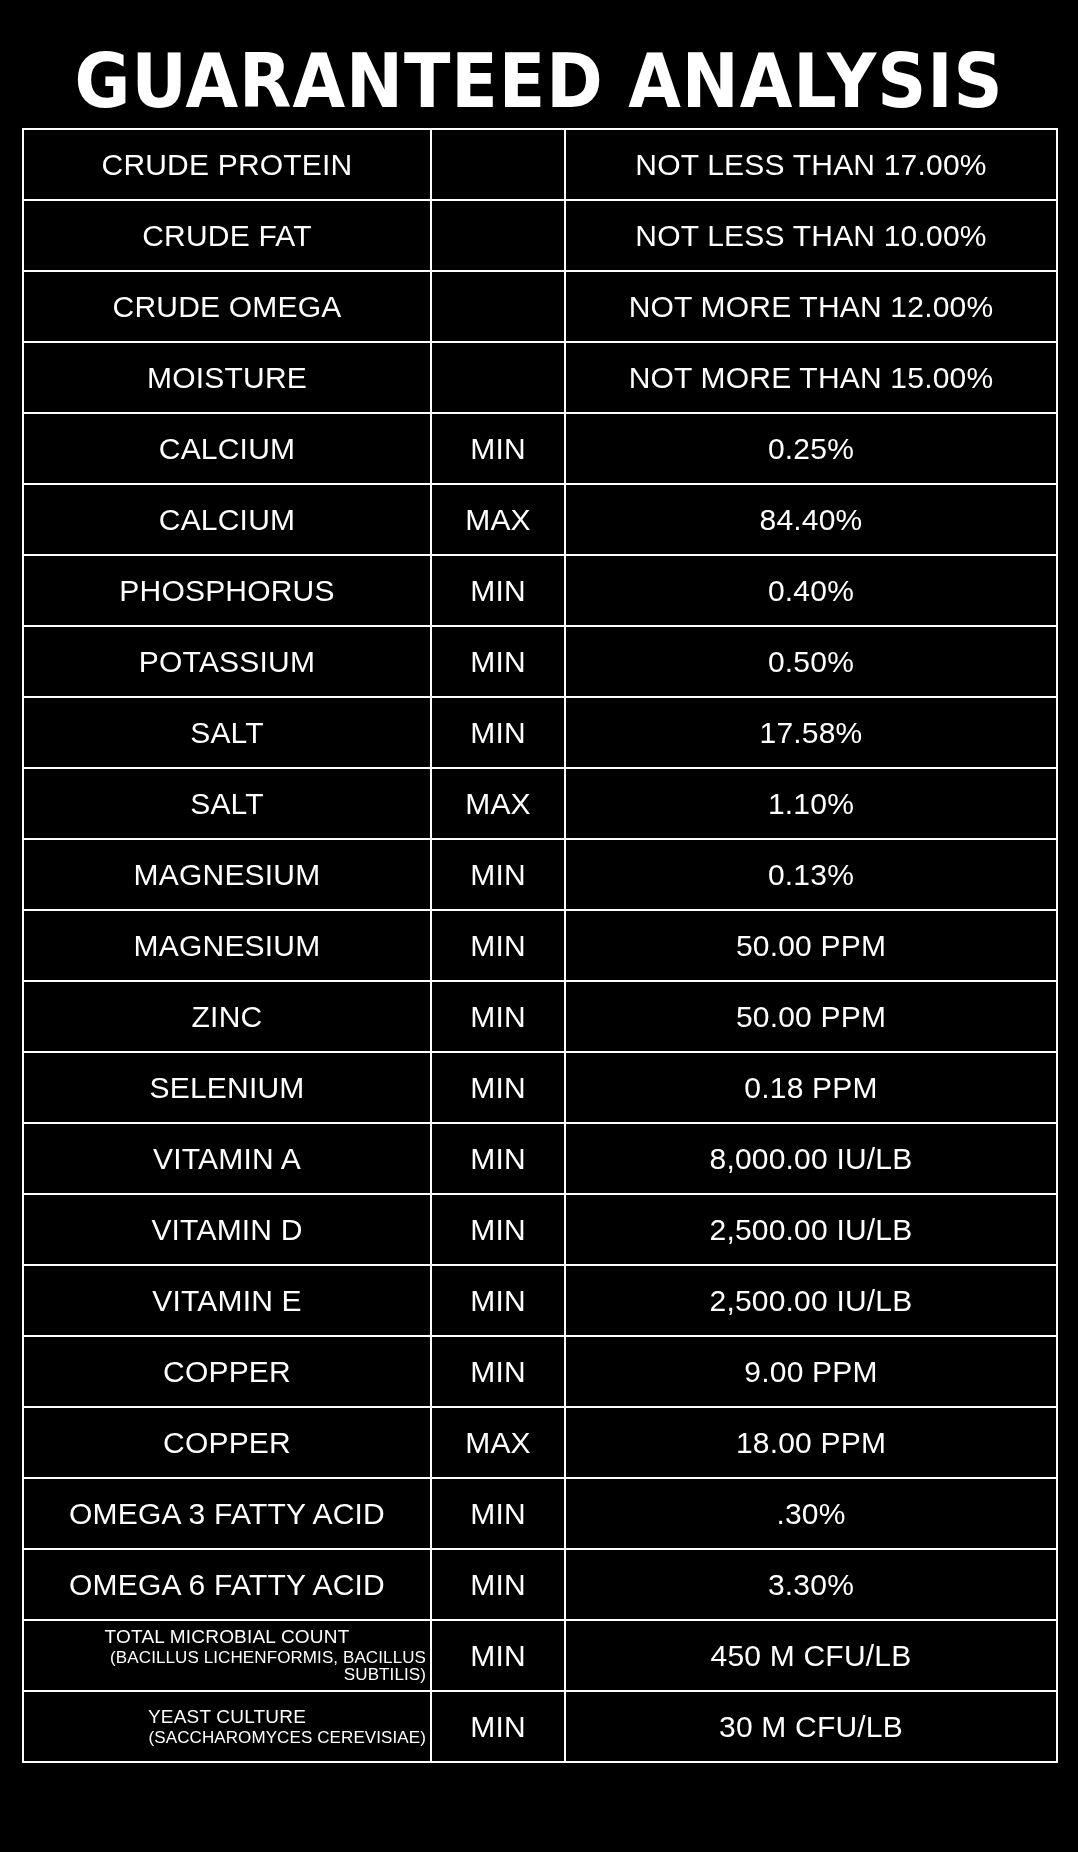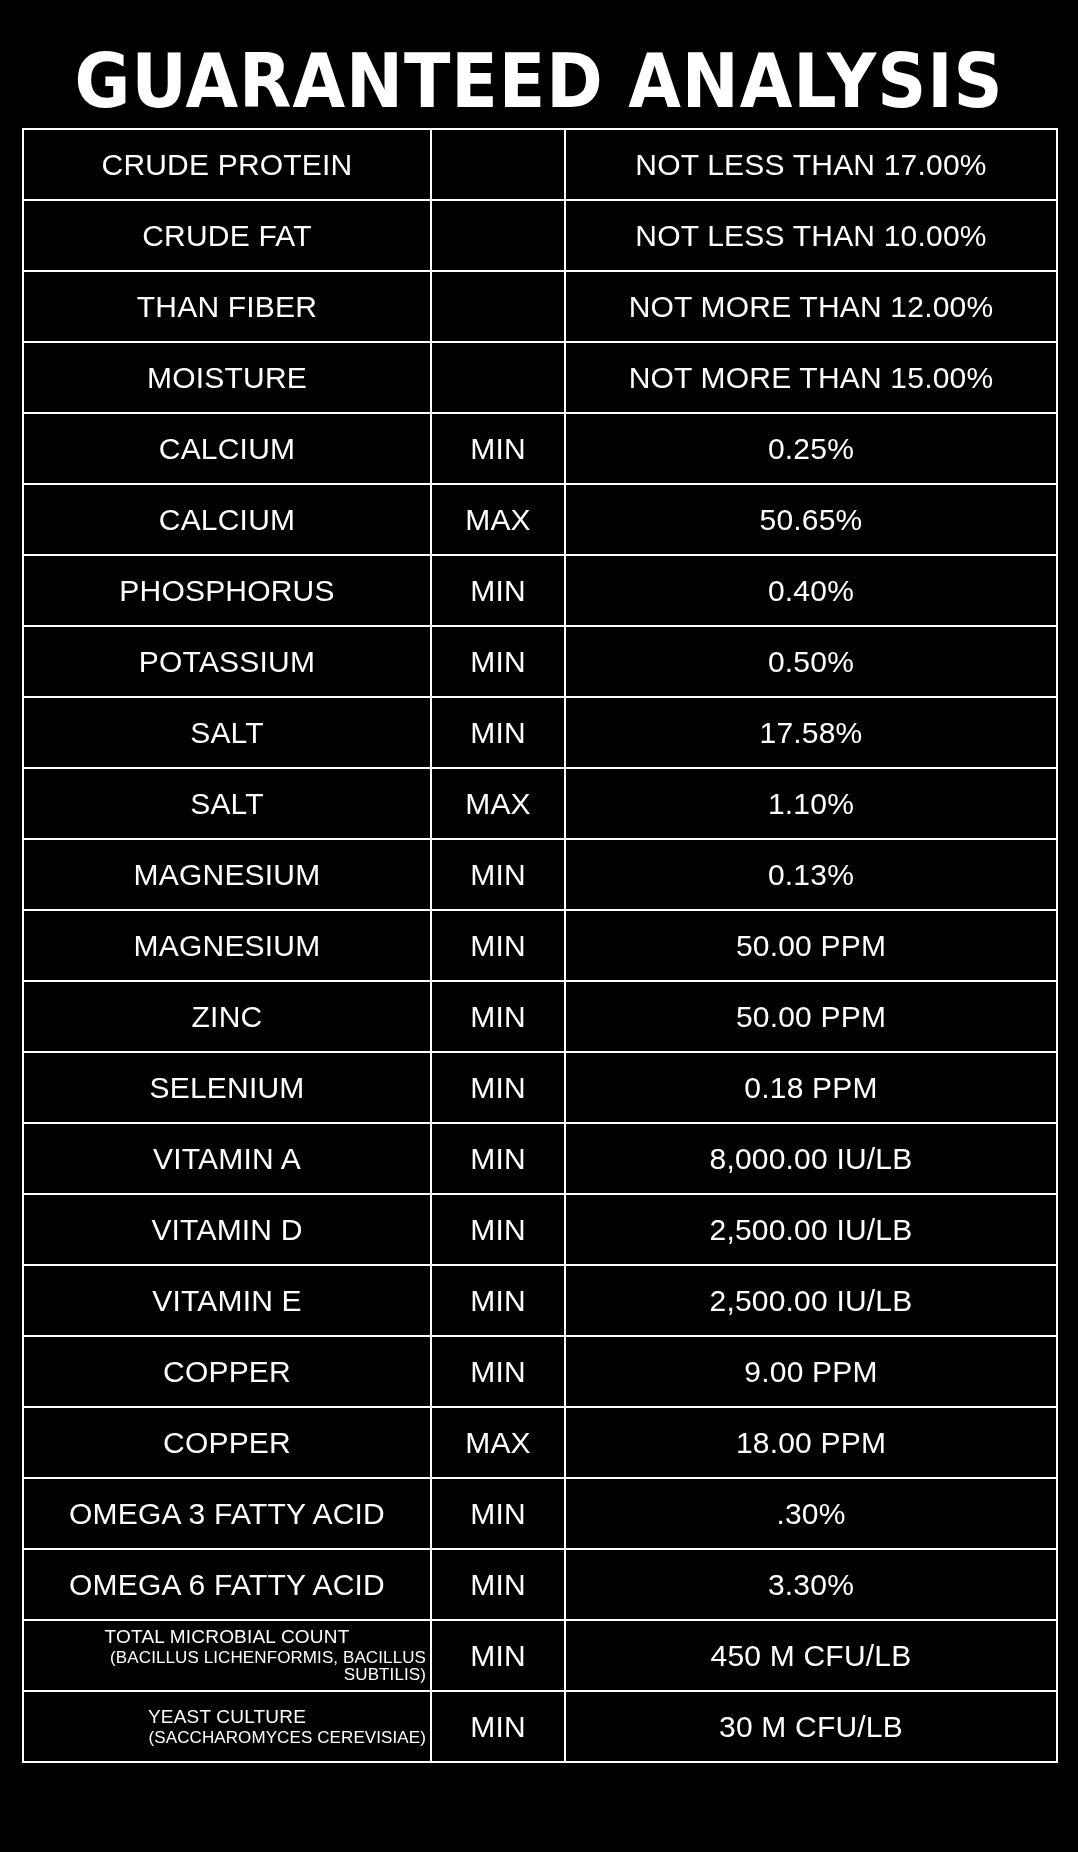--- a/index.html
+++ b/index.html
@@ -101,41 +101,41 @@
           <td class="val">NOT LESS THAN 17.00%</td>
         </tr>
 
         <tr>
           <td class="name">CRUDE FAT</td>
           <td class="qual"></td>
           <td class="val">NOT LESS THAN 10.00%</td>
         </tr>
 
         <tr>
-          <td class="name">THAN FIBER</td>
+          <td class="name">CRUDE OMEGA</td>
           <td class="qual"></td>
           <td class="val">NOT MORE THAN 12.00%</td>
         </tr>
 
         <tr>
           <td class="name">MOISTURE</td>
           <td class="qual"></td>
           <td class="val">NOT MORE THAN 15.00%</td>
         </tr>
 
         <tr>
           <td class="name">CALCIUM</td>
           <td class="qual">MIN</td>
           <td class="val">0.25%</td>
         </tr>
 
         <tr>
           <td class="name">CALCIUM</td>
           <td class="qual">MAX</td>
-          <td class="val">50.65%</td>
+          <td class="val">84.40%</td>
         </tr>
 
         <tr>
           <td class="name">PHOSPHORUS</td>
           <td class="qual">MIN</td>
           <td class="val">0.40%</td>
         </tr>
 
         <tr>
           <td class="name">POTASSIUM</td>

